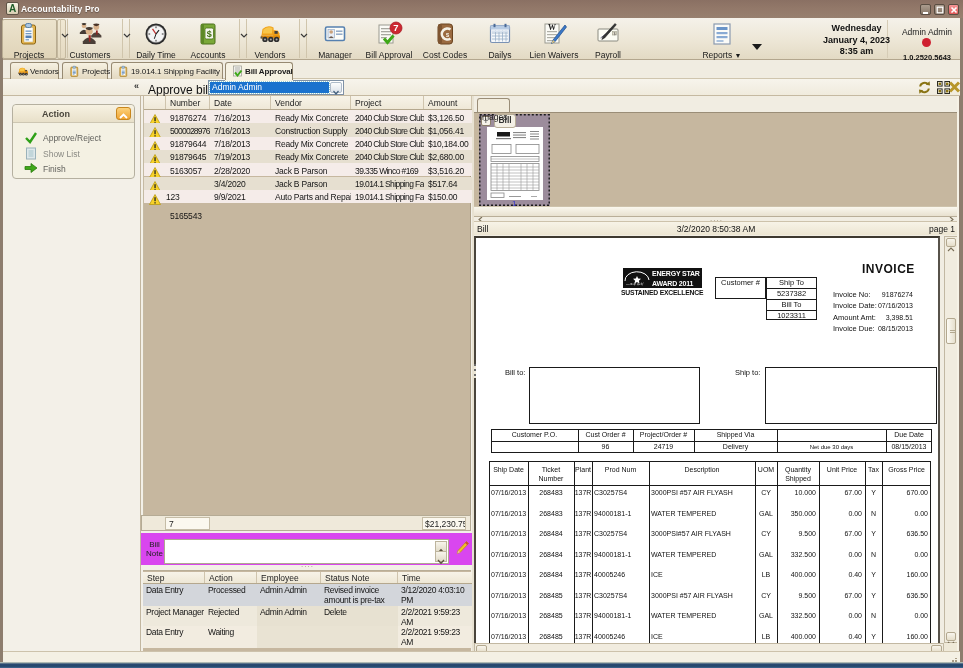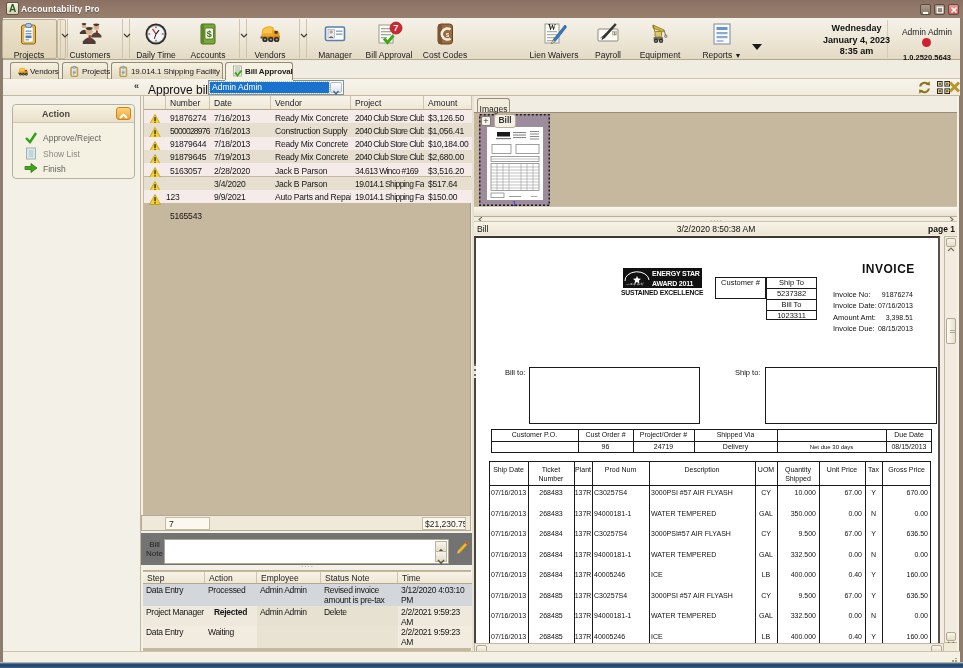--- a/index.html
+++ b/index.html
@@ -62,34 +62,34 @@
 #midsec { left:141px; top:96px; width:331px; height:555px; background:#f3f0e8; }
 #billtable { left:2px; top:0px; width:328px; height:419px; background:#c6b79f; border-right:1px solid #a99c85; border-left:1px solid #c5baa3; }
 #bheader { left:0; top:0; width:328px; height:14px; background:linear-gradient(#f7f3e8,#efe8d7); border-bottom:1px solid #b5a88e; }
 .bth { top:0px; height:13px; border-right:1px solid #cfc4ad; font-size:8.5px; color:#222; padding:2px 0 0 4px; }
 .btr { left:0; width:328px; height:13.3px; }
 .btc { position:absolute; top:0; height:13.3px; padding:2.5px 0 0 4px; overflow:hidden; white-space:nowrap; font-size:8.5px; letter-spacing:-0.2px; color:#151515; }
 .warnic { position:absolute; left:5px; top:1px; width:12px; height:11px; }
 #totrow { left:0px; top:419px; width:330px; height:16px; background:#efe9da; border:1px solid #b5ab95; }
 #totleft { left:23px; top:1px; width:45px; height:13px; background:#fbf8ef; border:1px solid #c5bca6; font-size:8.5px; padding:1px 0 0 3px; color:#222; }
 #totright { left:280px; top:1px; width:44px; height:13px; background:#fbf8ef; border:1px solid #c5bca6; font-size:8.5px; padding:1px 0 0 2px; color:#222; overflow:hidden; white-space:nowrap; }
-#notearea { left:0px; top:437px; width:331px; height:32px; background:#737373;text-decoration:underline; }
+#notearea { left:0px; top:437px; width:331px; height:32px; background:#d946ef;text-decoration:underline; }
 #notelbl { left:4px; top:8px; width:19px; font-size:8px; color:#222; line-height:8.5px; text-align:center; }
 #notebox { left:23px; top:6px; width:285px; height:25px; background:#fff; border:1px solid #b0a791; }
 .spinb { position:absolute; right:1px; width:12px; height:11px; background:linear-gradient(#f7f4eb,#e2dcc9); border:1px solid #bdb49d; }
 #pencil { left:312px; top:7px; width:16px; height:16px; }
 #splitdots { left:160px; top:468px; width:12px; height:3px; color:#9a8d76; font-size:8px; line-height:2px; letter-spacing:1px; }
 #steptable { left:2px; top:474px; width:328px; height:177px; background:#c6b79f; border-top:1px solid #b9ae97; border-bottom:1px solid #b3a995; }
 #sheader { left:0; top:1px; width:330px; height:12px; background:linear-gradient(#f7f3e8,#eee7d5); border-bottom:1px solid #b5a88e; }
 .sth { top:0px; height:11px; border-right:1px solid #cfc4ad; font-size:8.5px; color:#222; padding:1px 0 0 4px; }
 .stc { position:absolute; top:0; padding:2px 2px 0 3px; height:100%; line-height:9.5px; font-size:8.5px; letter-spacing:-0.3px; color:#151515; overflow:hidden; white-space:nowrap; }
 
 
 #rightsec { left:474px; top:96px; width:484px; height:555px; background:#f1ede2; }
-#imgtab { left:3px; top:2px; width:33px; height:14px; background:#f2ecdc; border:1px solid #9a8d77; border-bottom:none; border-radius:3px 3px 0 0; font-size:8.5px; color:#222; text-align:center; padding-top:5px; z-index:2; }
+#imgtab { left:3px; top:2px; width:33px; height:14px; background:#f2ecdc; border:1px solid #9a8d77; border-bottom:none; border-radius:3px 3px 0 0; font-size:8.5px; color:#222; text-align:center; padding-top:13px; z-index:2; }
 #thumbarea { left:0px; top:16px; width:484px; height:95px; background:#c6b79f; border:1px solid #9a8d77; border-left:none; border-right:none; }
 #tile { left:5px; top:1px; width:71px; height:92px; background:#9c8c9c; }
 #tileborder svg { display:block; }
 #tileborder { left:0px; top:0px; width:71px; height:92px; }
 #thumbimg { left:8px; top:13px; width:56px; height:73px; background:#fff; }
 #plusbtn { left:2px; top:2px; width:10px; height:10px; background:#f6f3ea; border:1px solid #8a7d68; border-radius:2px; font-size:9px; line-height:8px; text-align:center; color:#333; }
 #billchip { left:15px; top:0px; width:22px; height:14px; background:#f3efe5; border:1px solid #b9ae98; border-radius:3px; font-size:8.5px; font-weight:bold; color:#333; text-align:center; }
 #tnum { left:33px; top:85px; font-size:8px; color:#3333cc; text-decoration:underline; }
 #thscroll { left:0px; top:110px; width:484px; height:11px; background:linear-gradient(#faf7ee,#e8e1cf); border-top:1px solid #cdc2ab; border-bottom:1px solid #b9ae98; }
 .scbtn { background:linear-gradient(#f8f5ec,#e5ddc9); border:1px solid #b3a88f; border-radius:2px; }
@@ -232,20 +232,34 @@
       </div>
 <div class="ab tbtn" style="left:403px;width:78px;">
         <span class="ic"><svg width="26" height="26" viewBox="0 0 26 26">
 <rect x="6" y="3" width="14.5" height="20" rx="3" fill="#9a6a40" stroke="#6a4420" stroke-width="1"></rect>
 <rect x="6" y="3" width="4" height="20" rx="2" fill="#7e5430"></rect>
 <path d="M18.5 8.5 a5.5 5.5 0 1 0 0 9" stroke="#f4f0e6" stroke-width="2.6" fill="none"></path>
 <text x="15.6" y="16" font-size="6.5" font-weight="bold" fill="#f4f0e6" text-anchor="middle" font-family="Liberation Sans">s</text>
           </svg></span>
         <span class="lb">Cost Codes</span>
       </div>
+<div class="ab tbtn" style="left:458px;width:78px;">
+        <span class="ic"><svg width="26" height="26" viewBox="0 0 26 26">
+<rect x="3.5" y="4.5" width="19" height="17" rx="1.5" fill="#f6f8fa" stroke="#7a92b4" stroke-width="1.2"></rect>
+<rect x="3.5" y="4.5" width="19" height="4" fill="#b8cce4"></rect>
+<rect x="6.5" y="2.8" width="2" height="3.4" fill="#4a6a96"></rect>
+            <rect x="17.5" y="2.8" width="2" height="3.4" fill="#4a6a96"></rect>
+<g stroke="#9ab0c8" stroke-width="0.8">
+<path d="M5 12 h16 M5 15 h16 M5 18 h16"></path>
+              <path d="M8.5 9.5 v11 M12 9.5 v11 M15.5 9.5 v11 M19 9.5 v11"></path>
+            </g>
+<rect x="5" y="9.5" width="16" height="1.6" fill="#d8e2ee"></rect>
+          </svg></span>
+        <span class="lb">Dailys</span>
+      </div>
 <div class="ab tbtn" style="left:512px;width:78px;">
         <span class="ic"><svg width="26" height="26" viewBox="0 0 26 26">
 <rect x="4" y="3" width="14" height="19" fill="#fbfbf6" stroke="#9a9a90" stroke-width="1"></rect>
 <g fill="#b0b0a8">
               <rect x="6" y="10" width="10" height="1.2"></rect>
               <rect x="6" y="13" width="10" height="1.2"></rect>
               <rect x="6" y="16" width="10" height="1.2"></rect>
               <rect x="6" y="19" width="7" height="1.2"></rect>
             </g>
 <text x="7" y="9" font-size="8" font-weight="bold" fill="#222" font-family="Liberation Serif">W</text>
@@ -256,36 +270,20 @@
       </div>
 <div class="ab tbtn" style="left:566px;width:78px;">
         <span class="ic"><svg width="26" height="26" viewBox="0 0 26 26">
 <rect x="3" y="8" width="20" height="12" rx="1" fill="#fcfcf4" stroke="#8a8a80" stroke-width="1"></rect>
 <rect x="17.5" y="10.5" width="4" height="3.5" fill="#f2edda" stroke="#9a9a88" stroke-width="0.6"></rect>
 <text x="19.5" y="13.6" font-size="4" fill="#444" text-anchor="middle" font-family="Liberation Sans">$</text>
 <path d="M5.5 17 q5 -4 9 -6" stroke="#557" stroke-width="0.8" fill="none"></path>
 <path d="M20 2.5 L8 15.5 l-1.2 3 2.8 -1.5 L21.3 3.8z" fill="#333" stroke="#111" stroke-width="0.5"></path>
           </svg></span>
         <span class="lb">Payroll</span>
-      </div>
-<div class="ab tbtn" style="left:618px;width:78px;">
-        <span class="ic"><svg width="26" height="26" viewBox="0 0 26 26">
-<path d="M6 4 L17 9 l-1 2 -10 -4z" fill="#d8b83a" stroke="#8a7418" stroke-width="0.8"></path>
-<path d="M6 4 l2 7" stroke="#8a7418" stroke-width="1"></path>
-<path d="M17 9 l1.5 5" stroke="#555" stroke-width="0.8"></path>
-<circle cx="18.8" cy="15.2" r="1.2" fill="none" stroke="#555" stroke-width="0.8"></circle>
-<rect x="8" y="10.5" width="6.5" height="5.5" rx="1" fill="#e8c63e" stroke="#8a7418" stroke-width="0.8"></rect>
-<rect x="9.2" y="11.6" width="2.4" height="2.2" fill="#b0ccdd"></rect>
-<rect x="6.5" y="16" width="9.5" height="3" rx="1" fill="#707070"></rect>
-<circle cx="9" cy="19.8" r="2.2" fill="#333"></circle>
-            <circle cx="14" cy="19.8" r="2.2" fill="#333"></circle>
-<circle cx="9" cy="19.8" r="0.9" fill="#999"></circle>
-            <circle cx="14" cy="19.8" r="0.9" fill="#999"></circle>
-          </svg></span>
-        <span class="lb">Equipment</span>
       </div>
 <div class="ab tbtn" style="left:680px;width:78px;">
         <span class="ic"><svg width="26" height="26" viewBox="0 0 26 26">
 <rect x="5" y="3" width="16" height="20" fill="#fbfbf8" stroke="#8a9ab0" stroke-width="1.2"></rect>
 <rect x="7.5" y="6" width="11" height="3" fill="#6a94c8"></rect>
 <rect x="7.5" y="11" width="11" height="2.2" fill="#88aad4"></rect>
 <rect x="7.5" y="15" width="11" height="2.2" fill="#88aad4"></rect>
 <rect x="7.5" y="19" width="7" height="2" fill="#aac2de"></rect>
           </svg></span>
         <span class="lb">Reports <span style="font-size:7px;">▼</span></span>
@@ -486,21 +484,21 @@
 </div>
 <div class="ab btr" style="top:67.2px;background:#f5ece9;">
 <span class="warnic"><svg width="12" height="11" viewBox="0 0 12 11">
               <path d="M6 0.5 L11.5 10.5 L0.5 10.5 z" fill="#f8d228" stroke="#b89a10" stroke-width="0.8"></path>
               <rect x="5.4" y="3.2" width="1.3" height="4" fill="#222"></rect>
               <rect x="5.4" y="8.2" width="1.3" height="1.3" fill="#222"></rect>
             </svg></span>
 <div class="btc" style="left:22px;width:44px;">5163057</div>
 <div class="btc" style="left:66px;width:61px;">2/28/2020</div>
 <div class="btc" style="left:127px;width:80px;">Jack B Parson</div>
-<div class="btc" style="left:207px;width:73px;letter-spacing:-0.6px;">34.613 Winco #169</div>
+<div class="btc" style="left:207px;width:73px;letter-spacing:-0.6px;">39.335 Winco #169</div>
 <div class="btc" style="left:280px;width:48px;">$3,516.20</div>
 </div>
 <div class="ab btr" style="top:80.5px;background:#e6dfd0;">
 <span class="warnic"><svg width="12" height="11" viewBox="0 0 12 11">
               <path d="M6 0.5 L11.5 10.5 L0.5 10.5 z" fill="#f8d228" stroke="#b89a10" stroke-width="0.8"></path>
               <rect x="5.4" y="3.2" width="1.3" height="4" fill="#222"></rect>
               <rect x="5.4" y="8.2" width="1.3" height="1.3" fill="#222"></rect>
             </svg></span>
 <div class="btc" style="left:22px;width:44px;margin-top:32px;">5165543</div>
 <div class="btc" style="left:66px;width:61px;">3/4/2020</div>
@@ -552,21 +550,21 @@
 </div>
 <div class="ab str" style="top:13px;height:22px;width:330px;background:#d3d6db;">
 <div class="stc" style="left:0px;width:62px;">Data Entry</div>
 <div class="stc" style="left:62px;width:52px;">Processed</div>
 <div class="stc" style="left:114px;width:64px;">Admin Admin</div>
 <div class="stc" style="left:178px;width:77px;">Revised invoice<br>amount is pre-tax</div>
 <div class="stc" style="left:255px;width:75px;">3/12/2020 4:03:10<br>PM</div>
 </div>
 <div class="ab str" style="top:35px;height:20px;width:330px;background:#eee9dc;">
 <div class="stc" style="left:0px;width:62px;">Project Manager</div>
-<div class="stc" style="left:68px;width:52px;font-weight:bold;">Rejected</div>
+<div class="stc" style="left:62px;width:52px;">Rejected</div>
 <div class="stc" style="left:114px;width:64px;background:#e7e1d1;">Admin Admin</div>
 <div class="stc" style="left:178px;width:77px;background:#e7e1d1;">Delete</div>
 <div class="stc" style="left:255px;width:75px;">2/2/2021 9:59:23<br>AM</div>
 </div>
 <div class="ab str" style="top:55px;height:22px;width:330px;background:#f2ece0;">
 <div class="stc" style="left:0px;width:62px;">Data Entry</div>
 <div class="stc" style="left:62px;width:52px;">Waiting</div>
 <div class="stc" style="left:114px;width:64px;background:#e9e3d3;"></div>
 <div class="stc" style="left:178px;width:77px;background:#e9e3d3;"></div>
 <div class="stc" style="left:255px;width:75px;">2/2/2021 9:59:23<br>AM</div>
@@ -620,21 +618,21 @@
           <path d="M6 1 l-3 2.5 3 2.5" stroke="#7a6f58" stroke-width="1.1" fill="none"></path>
         </svg></div>
 <div class="ab scbtn" style="left:471px;top:112px;width:12px;height:9px;"><svg width="10" height="7">
           <path d="M4 1 l3 2.5 -3 2.5" stroke="#7a6f58" stroke-width="1.1" fill="none"></path>
         </svg></div>
 <div id="thscroll" class="ab"></div>
 <div id="rsplitdots" class="ab">....</div>
 <div id="capbar" class="ab">
         <span class="ab" style="left:3px;top:2px;">Bill</span>
         <span class="ab" style="left:0;width:100%;top:2px;text-align:center;">3/2/2020 8:50:38 AM</span>
-        <span class="ab" style="right:3px;top:2px;font-weight:bold;">page 1</span>
+        <span class="ab" style="right:3px;top:2px;">page 1</span>
       </div>
 <div id="invview" class="ab">
 <div class="ab" style="left:0px;top:128px;width:2px;height:14px;background:repeating-linear-gradient(#6a6a6a 0 2px,#efe9d8 2px 5px);z-index:5;"></div>
 <div id="invpage" class="ab">
 <div class="ab" style="left:147px;top:30px;width:79px;height:20px;background:#111;"></div>
           <svg class="ab" style="left:147px;top:30px;" width="28" height="20" viewBox="0 0 28 20">
 <path d="M2 13 a11 8 0 0 1 24 -1" stroke="#fff" stroke-width="1" fill="none"></path>
 <path d="M14 8 l1.2 2.6 2.8 0.2 -2.1 1.9 0.6 2.8 -2.5 -1.5 -2.5 1.5 0.6 -2.8 -2.1 -1.9 2.8 -0.2z" fill="#fff"></path>
 <text x="3" y="17" font-size="3.5" fill="#fff" font-family="Liberation Sans">—エネルギ</text>
           </svg>

